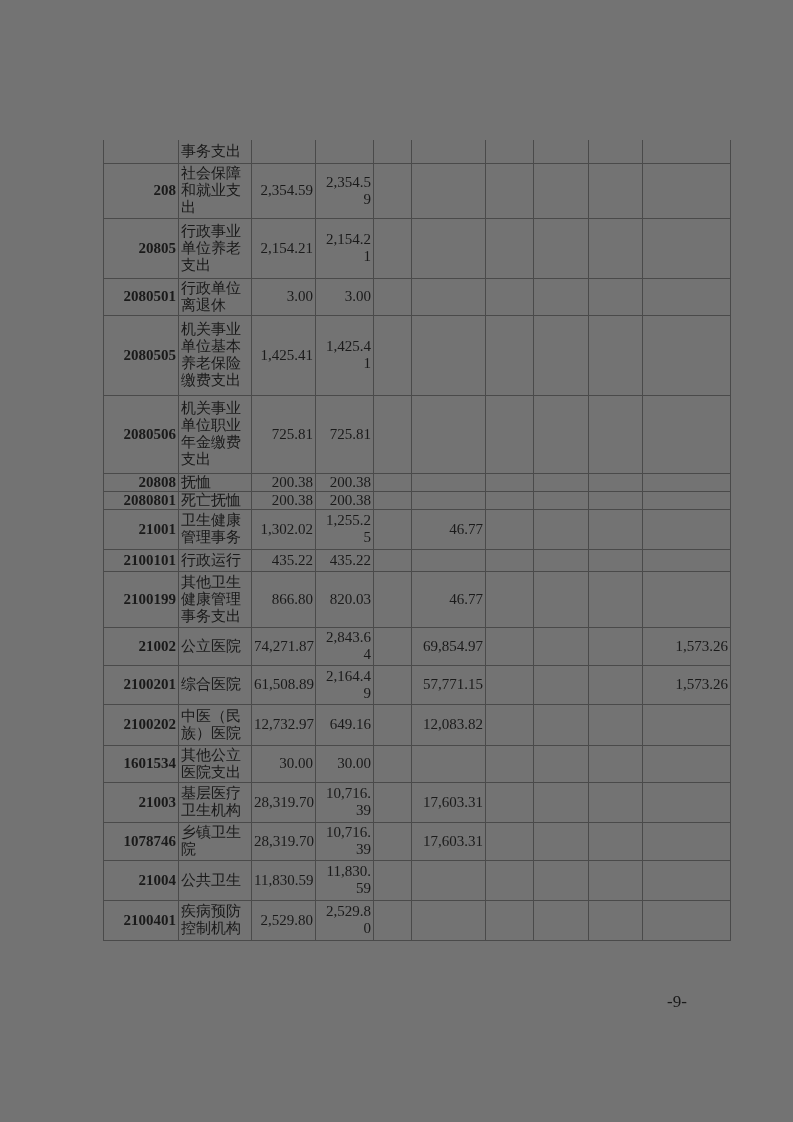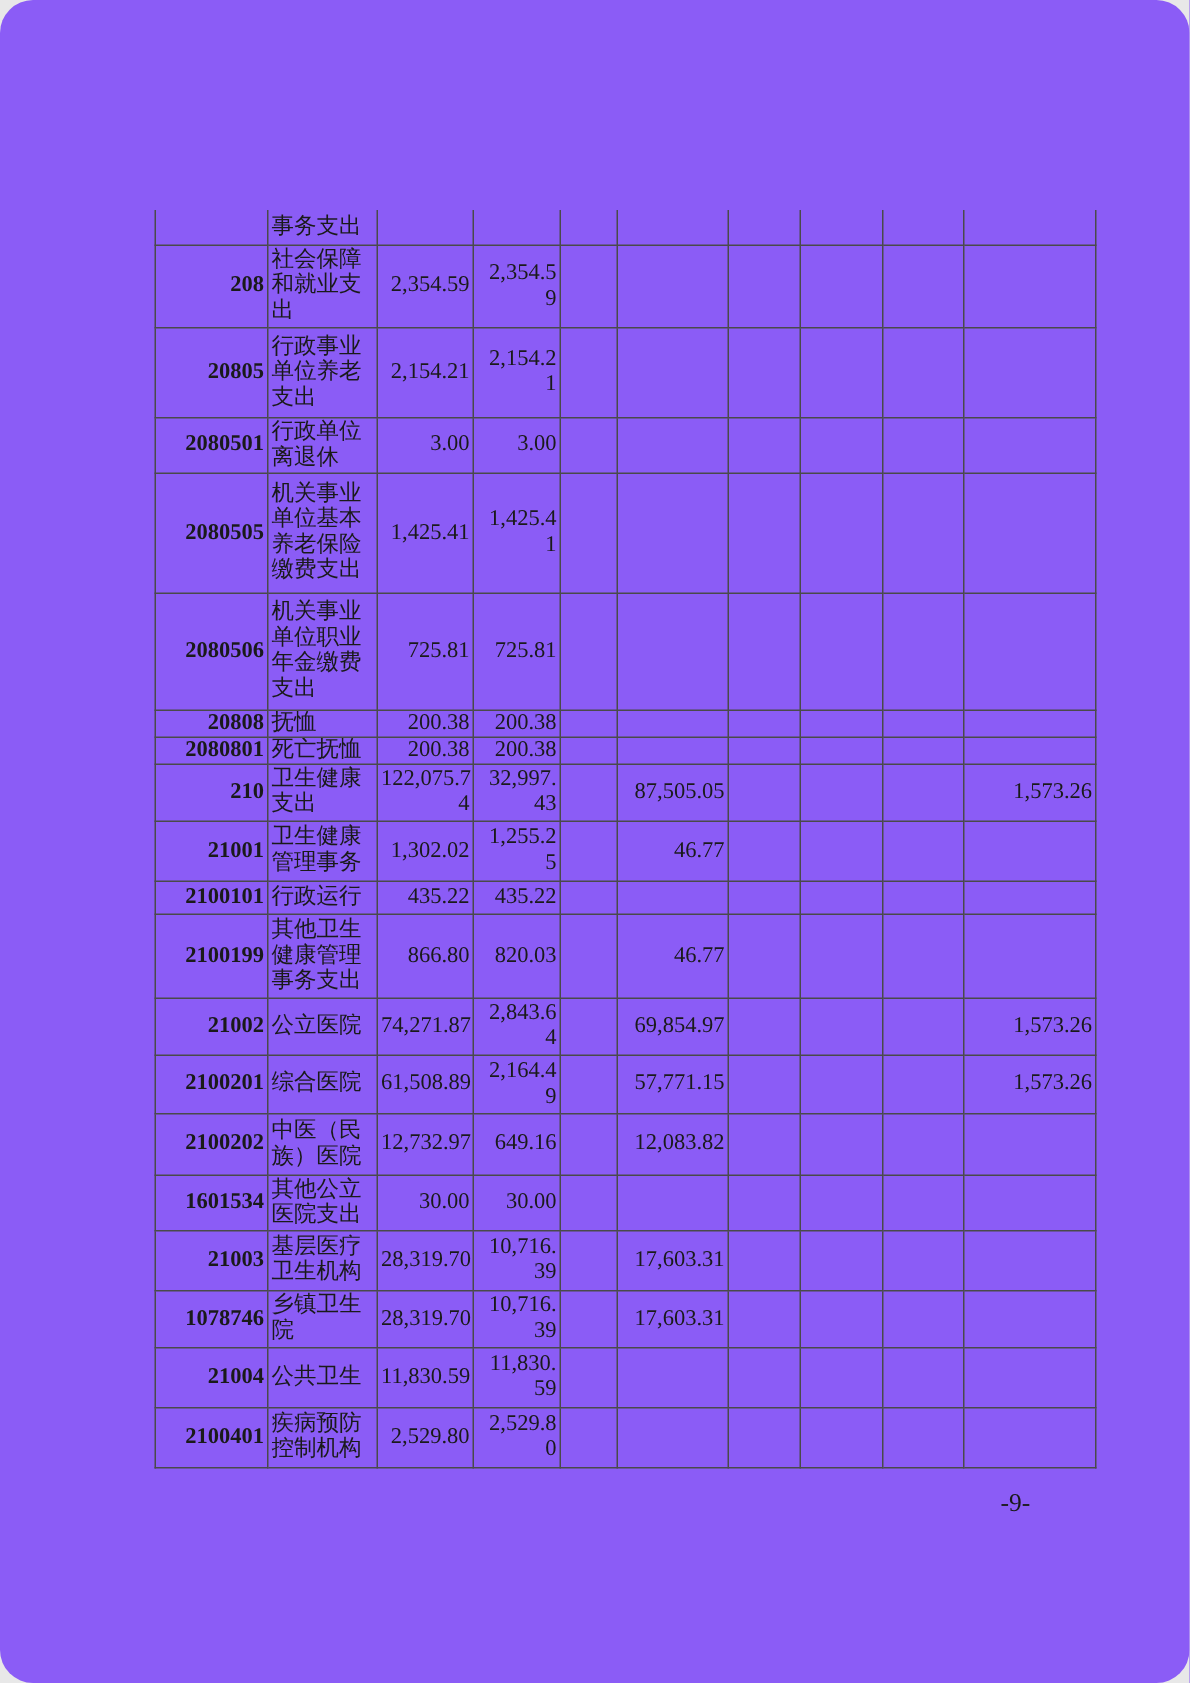--- a/index.html
+++ b/index.html
@@ -1,19 +1,19 @@
 <!DOCTYPE html>
 <html><head>
 <meta charset="utf-8">
 <style>
   html,body{margin:0;padding:0;}
   body{width:793px;height:1122px;background:#e8e8e8;}
   .page{
-    position:relative;width:793px;height:1122px;background:#8b5cf6;overflow:hidden;
-    font-family:"Liberation Serif","DejaVu Serif",serif;color:#1a1a1a;border-radius:22px;
+    position:relative;width:793px;height:1122px;background:#737373;overflow:hidden;
+    font-family:"Liberation Serif","DejaVu Serif",serif;color:#1a1a1a;
   }
   table.budget{
     position:absolute;left:103px;top:140px;
     border-collapse:collapse;table-layout:fixed;width:628px;
   }
   table.budget td{
     border:1px solid #4a4a4a;
     font-size:15px;line-height:17px;
     vertical-align:middle;
     white-space:pre-line;
@@ -140,34 +140,20 @@
           <td class="c-name">死亡抚恤</td>
           <td class="c-num">200.38</td>
           <td class="c-num">200.38</td>
           <td class="c-num"></td>
           <td class="c-num"></td>
           <td class="c-num"></td>
           <td class="c-num"></td>
           <td class="c-num"></td>
           <td class="c-num"></td>
         </tr>
-        <tr style="height: 38px;">
-          <td class="c-code">210</td>
-          <td class="c-name">卫生健康支出</td>
-          <td class="c-num">122,075.7
-4</td>
-          <td class="c-num">32,997.
-43</td>
-          <td class="c-num"></td>
-          <td class="c-num">87,505.05</td>
-          <td class="c-num"></td>
-          <td class="c-num"></td>
-          <td class="c-num"></td>
-          <td class="c-num">1,573.26</td>
-        </tr>
         <tr style="height: 40px;">
           <td class="c-code">21001</td>
           <td class="c-name">卫生健康管理事务</td>
           <td class="c-num">1,302.02</td>
           <td class="c-num">1,255.2
 5</td>
           <td class="c-num"></td>
           <td class="c-num">46.77</td>
           <td class="c-num"></td>
           <td class="c-num"></td>

